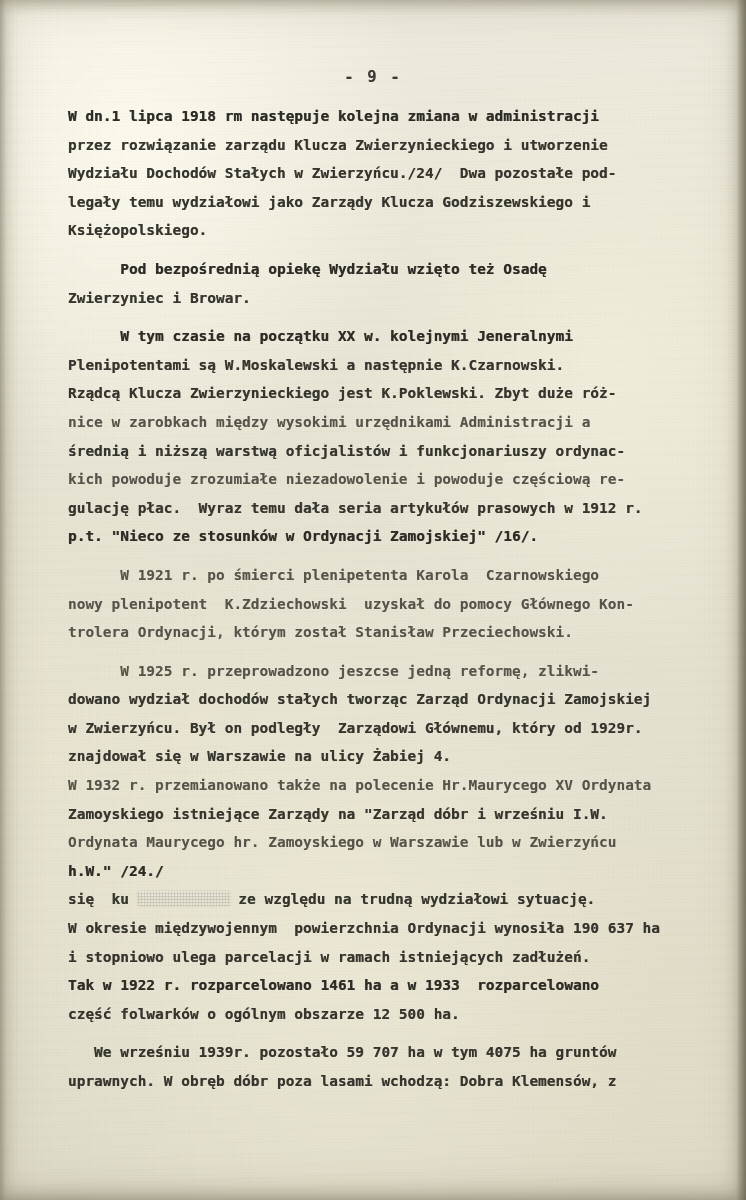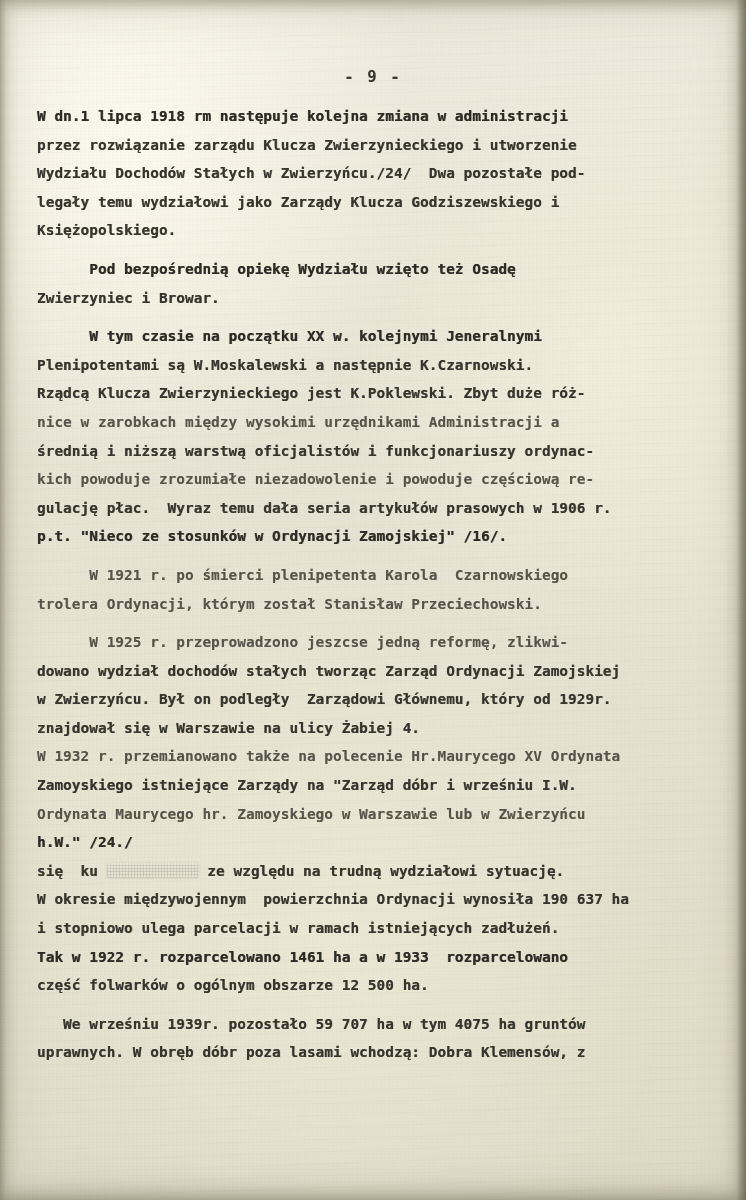--- a/index.html
+++ b/index.html
@@ -99,21 +99,21 @@
     padding-top: 68px;
     font-size: 15.5px;
     letter-spacing: 2.2px;
     color: #3b3a34;
     font-weight: 700;
     text-shadow: 0.4px 0.3px 0.6px rgba(60,58,48,0.45);
   }
 
   .body-block {
     margin-top: 16px;
-    padding-left: 37px;
+    padding-left: 68px;
     padding-right: 24px;
   }
 
   .line {
     font-size: 14.35px;
     line-height: 28.6px;
     letter-spacing: 0.07px;
     color: #35342d;
     white-space: pre;
     font-weight: 600;
@@ -192,28 +192,29 @@
 
       <div class="para-gap"></div>
 
       <div>
         <div class="line ink-dark">      W tym czasie na początku XX w. kolejnymi Jeneralnymi</div>
         <div class="line">Plenipotentami są W.Moskalewski a następnie K.Czarnowski.</div>
         <div class="line">Rządcą Klucza Zwierzynieckiego jest K.Poklewski. Zbyt duże róż-</div>
         <div class="line ink-light">nice w zarobkach między wysokimi urzędnikami Administracji a</div>
         <div class="line">średnią i niższą warstwą oficjalistów i funkcjonariuszy ordynac-</div>
         <div class="line ink-light">kich powoduje zrozumiałe niezadowolenie i powoduje częściową re-</div>
-        <div class="line">gulację płac.  Wyraz temu dała seria artykułów prasowych w 1906 r.</div>
+        <div class="line">gulację płac.  Wyraz temu dała seria artykułów prasowych w 1912 r.</div>
         <div class="line ink-dark">p.t. "Nieco ze stosunków w Ordynacji Zamojskiej" /16/.</div>
       </div>
 
       <div class="para-gap"></div>
 
       <div>
         <div class="line ink-light">      W 1921 r. po śmierci plenipetenta Karola  Czarnowskiego</div>
+        <div class="line ink-light">nowy plenipotent  K.Zdziechowski  uzyskał do pomocy Głównego Kon-</div>
         <div class="line ink-light">trolera Ordynacji, którym został Stanisław Przeciechowski.</div>
       </div>
 
       <div class="para-gap"></div>
 
       <div>
         <div class="line ink-light">      W 1925 r. przeprowadzono jeszcse jedną reformę, zlikwi-</div>
         <div class="line">dowano wydział dochodów stałych tworząc Zarząd Ordynacji Zamojskiej</div>
         <div class="line">w Zwierzyńcu. Był on podległy  Zarządowi Głównemu, który od 1929r.</div>
         <div class="line">znajdował się w Warszawie na ulicy Żabiej 4.</div>

